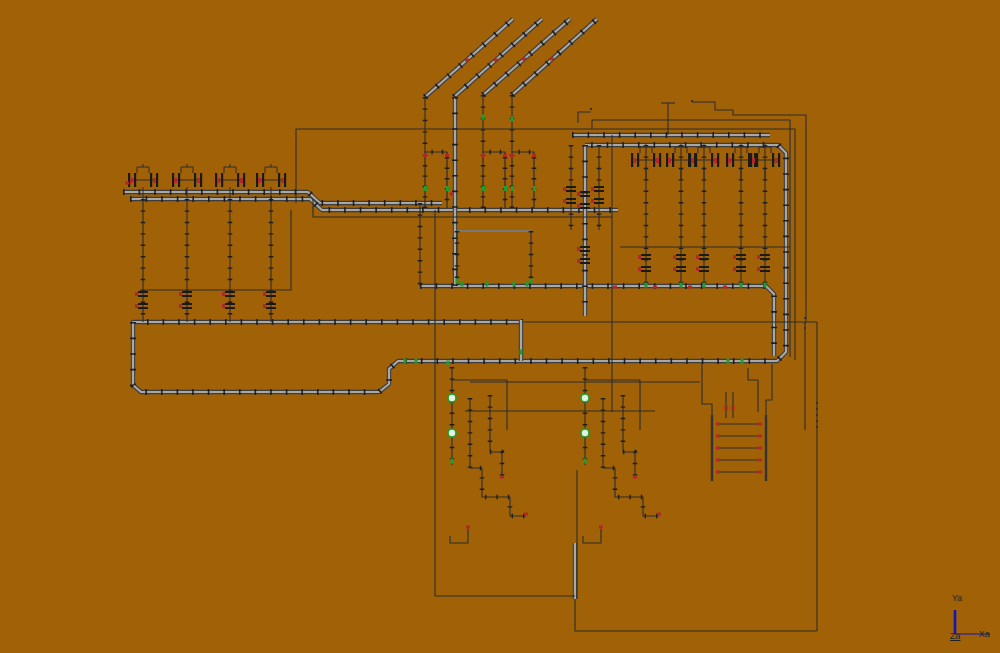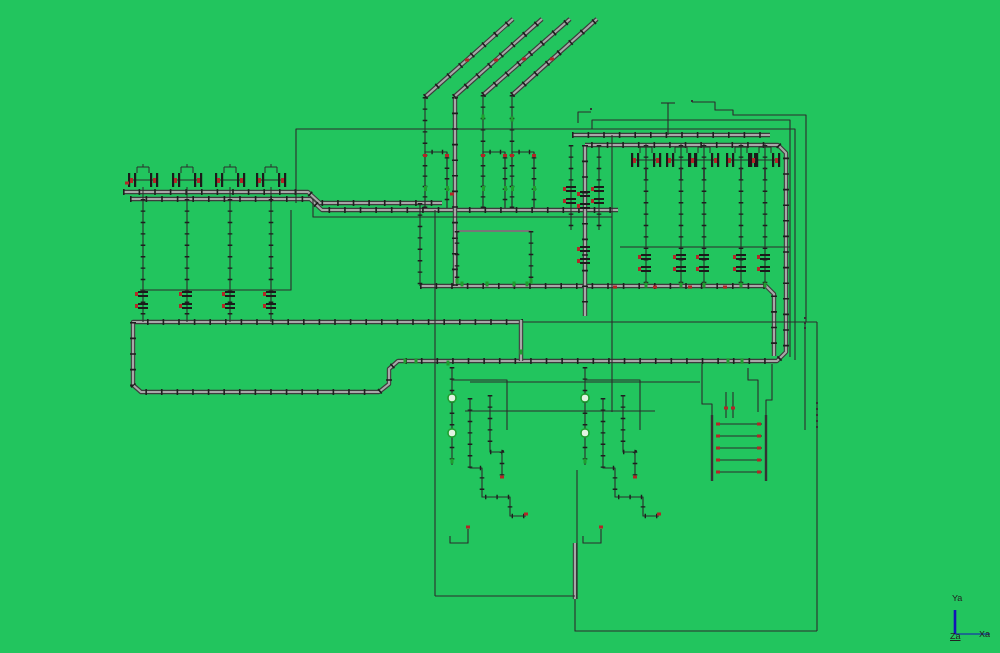--- a/index.html
+++ b/index.html
@@ -1,16 +1,16 @@
 <!DOCTYPE html>
 <html><head>
 <meta charset="utf-8">
 <style>
   html,body{margin:0;padding:0;background:#ffffff;}
-  #stage{position:relative;width:1000px;height:653px;background:#22c55e;overflow:hidden;
+  #stage{position:relative;width:1000px;height:653px;background:#a16207;overflow:hidden;
          font-family:"Liberation Sans",sans-serif;}
   #drawing{position:absolute;left:0;top:0;}
   .axis-label{position:absolute;font-size:9px;color:#222;line-height:9px;}
 </style>
 </head>
 <body>
 
 <div id="stage">
   <svg id="drawing" width="1000" height="653" viewBox="0 0 1000 653">
       <g>

